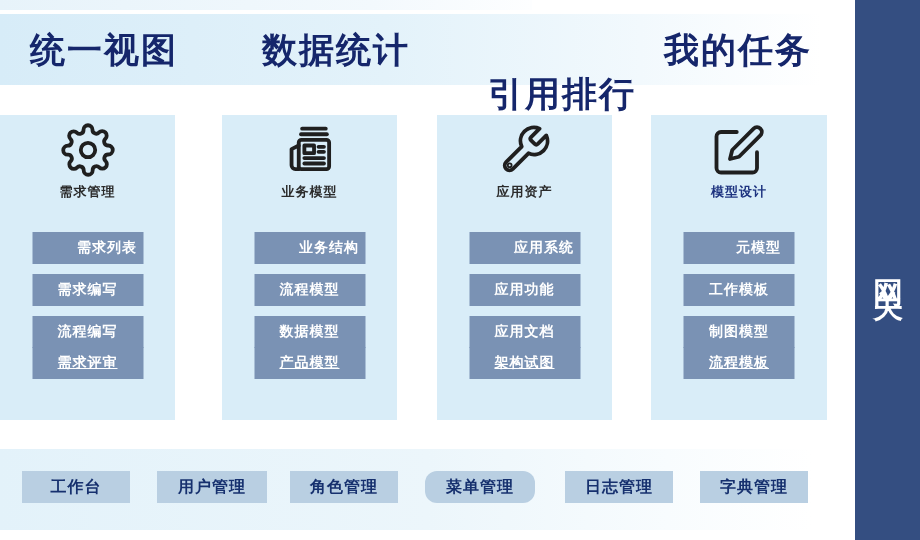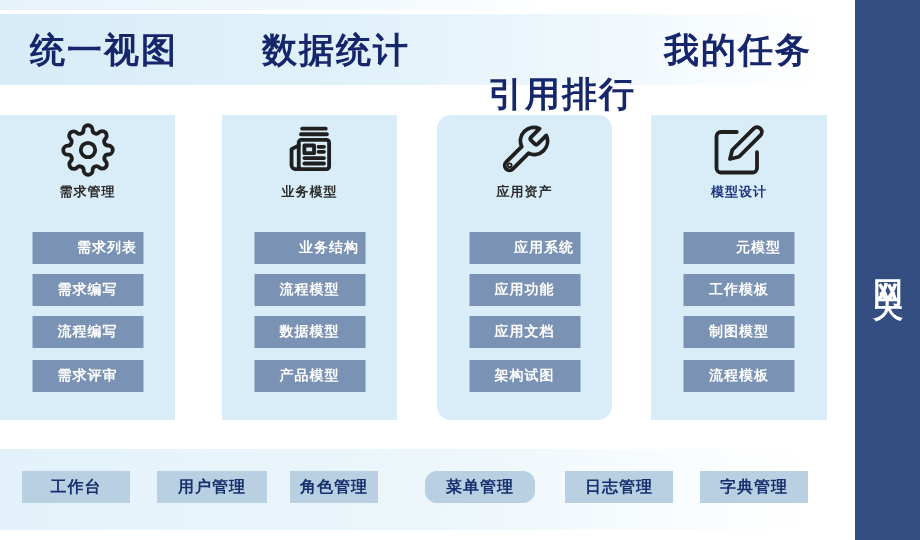--- a/index.html
+++ b/index.html
@@ -33,21 +33,21 @@
   .tab-2 { left: 488px; margin-top: 44px; }
   .tab-3 { left: 664px; }
 
   
   .card {
     position: absolute; top: 115px; height: 305px;
     background: #d9edf8;
   }
   .card-0 { left: 0;    width: 175px; }
   .card-1 { left: 222px; width: 175px; }
-  .card-2 { left: 437px; width: 175px; border-radius: 14px; }
+  .card-2 { left: 437px; width: 175px; }
   .card-3 { left: 651px; width: 176px; }
 
   .card-icon {
     position: absolute; top: 6px; left: 0; width: 100%; height: 58px;
     display: flex; align-items: center; justify-content: center;
   }
   .card-icon svg { width: 54px; height: 54px; stroke: #1f1f1f; fill: none;
     stroke-width: 1.7; stroke-linecap: round; stroke-linejoin: round; }
   .card-title {
     position: absolute; top: 68px; left: 0; width: 100%; height: 22px;
@@ -60,21 +60,21 @@
     position: absolute; left: 50%; transform: translateX(-50%);
     width: 111px; height: 32px;
     background: #7a92b4; color: #ffffff;
     font-size: 14px; font-weight: bold; letter-spacing: 1px;
     display: flex; align-items: center; justify-content: center;
     cursor: pointer; white-space: nowrap;
   }
   .btn-row-0 { top: 117px; padding-left: 39px; }
   .btn-row-1 { top: 159px; }
   .btn-row-2 { top: 201px; }
-  .btn-row-3 { top: 245px; }
+  .btn-row-3 { top: 232px; text-decoration: underline; }
 
   
   .gateway {
     position: absolute; left: 855px; top: 0; width: 65px; height: 540px;
     background: #344e81;
     display: flex; align-items: center; justify-content: center;
     cursor: pointer;
   }
   .gateway-label {
     writing-mode: vertical-rl; text-orientation: upright;
@@ -89,21 +89,21 @@
   }
   .bottom-btn {
     position: absolute; top: 22px; height: 32px;
     background: #b9cfe2; color: #16306e;
     font-size: 16px; font-weight: bold; letter-spacing: 1px;
     display: flex; align-items: center; justify-content: center;
     cursor: pointer; white-space: nowrap;
   }
   .bb-0 { left: 22px;  width: 108px; }
   .bb-1 { left: 157px; width: 110px; }
-  .bb-2 { left: 290px; width: 88px; }
+  .bb-2 { left: 290px; width: 108px; }
   .bb-3 { left: 425px; width: 110px; border-radius: 12px; }
   .bb-4 { left: 565px; width: 108px; }
   .bb-5 { left: 700px; width: 108px; }
 </style>
 </head>
 <body>
 
 <div id="stage">
 
   <div class="top-strip"></div>

